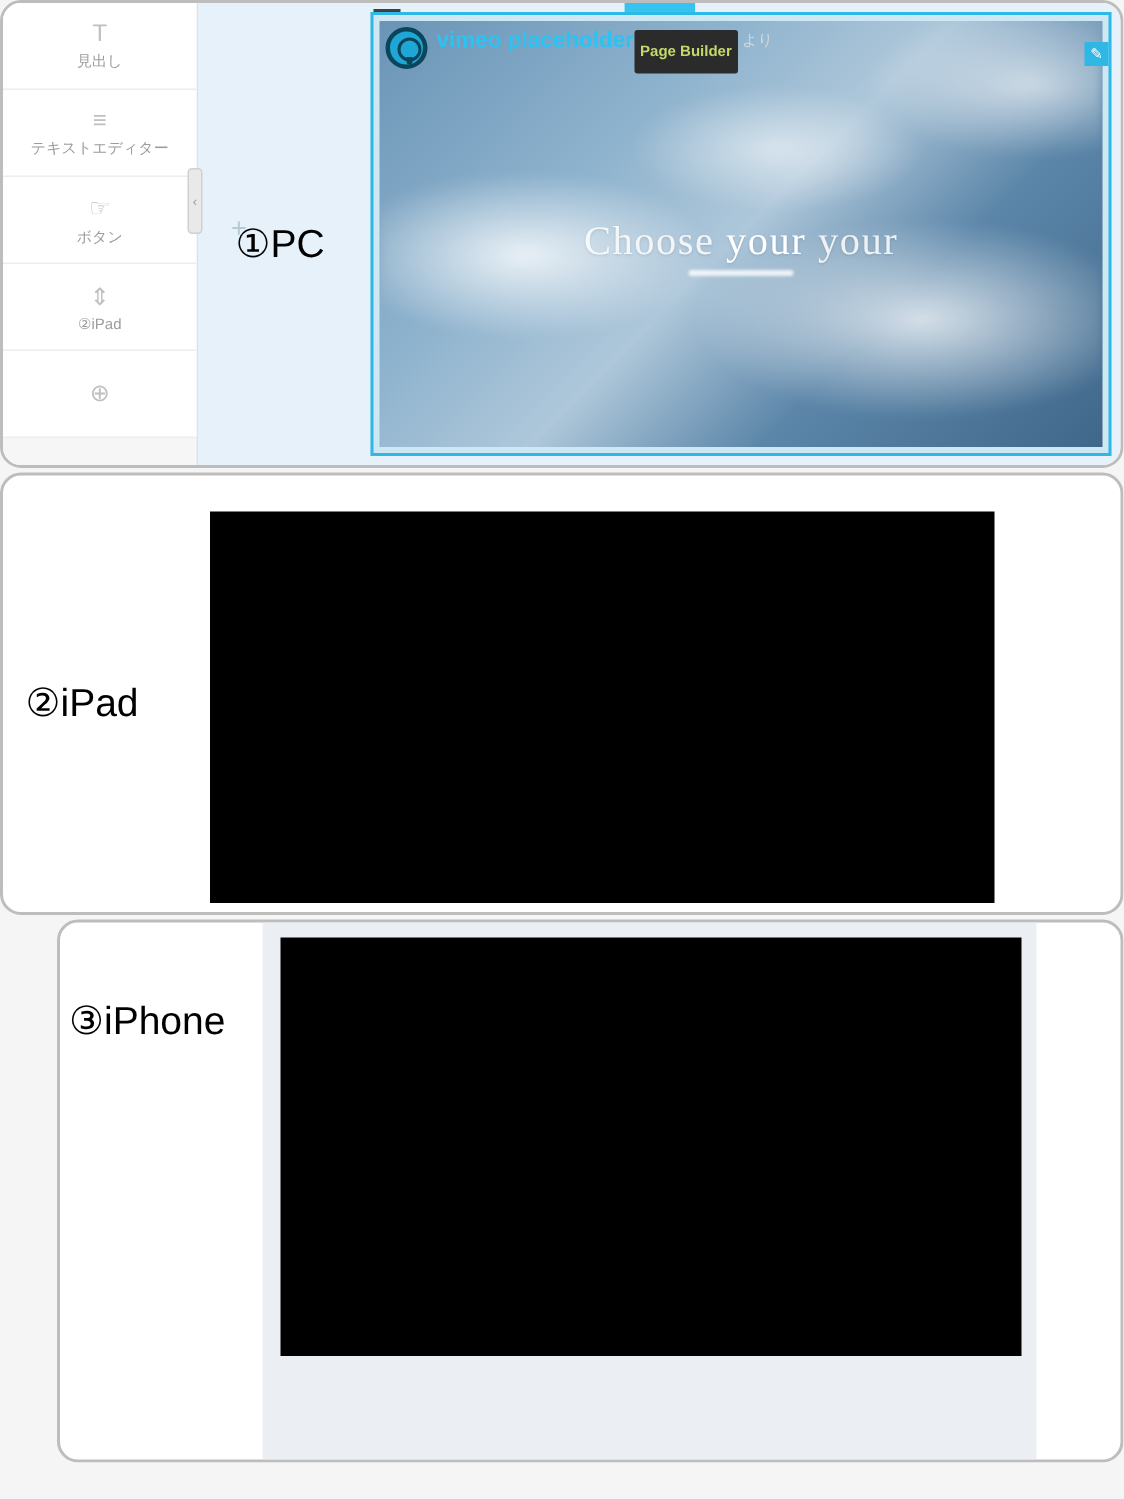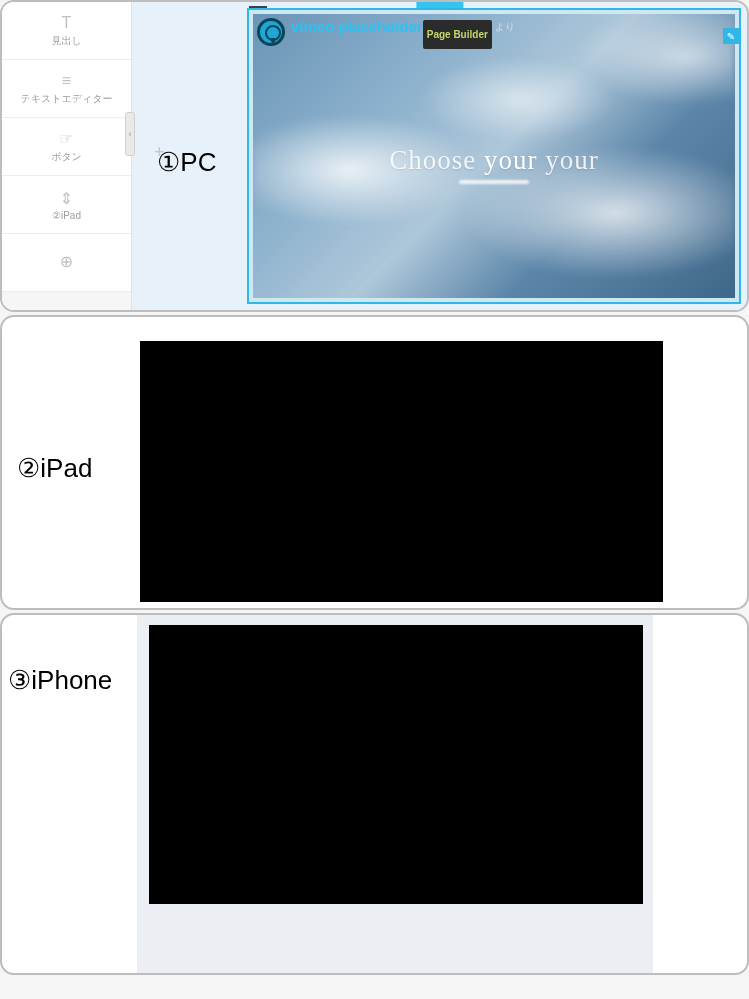--- a/index.html
+++ b/index.html
@@ -9,21 +9,21 @@
 
   .panel {
     background: #fff;
     border: 2px solid #bdbdbd;
     border-radius: 14px;
     position: relative;
     overflow: hidden;
   }
   .panel-pc { height: 312px; }
   .panel-ipad { height: 295px; }
-  .panel-iphone { height: 362px; }
+  .panel-iphone { height: 362px; margin-left: 38px; }
 
   .panel-label {
     position: absolute;
     font-size: 26px;
     font-weight: 500;
     color: #000;
     z-index: 5;
   }
   .label-pc { left: 155px; top: 145px; }
   .label-ipad { left: 15px; top: 136px; }

